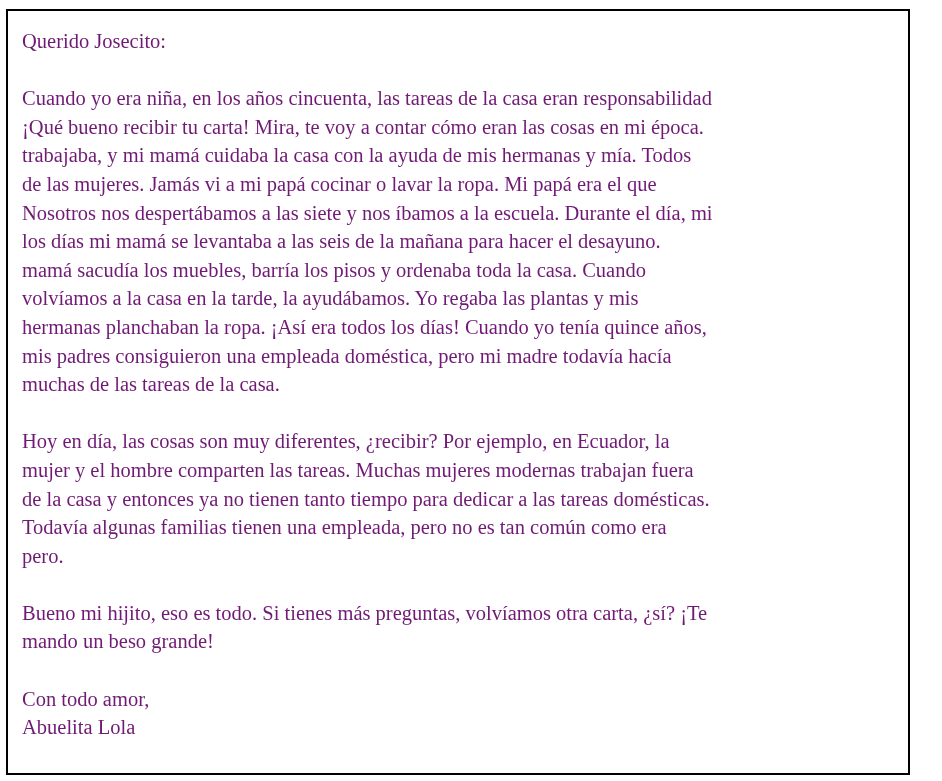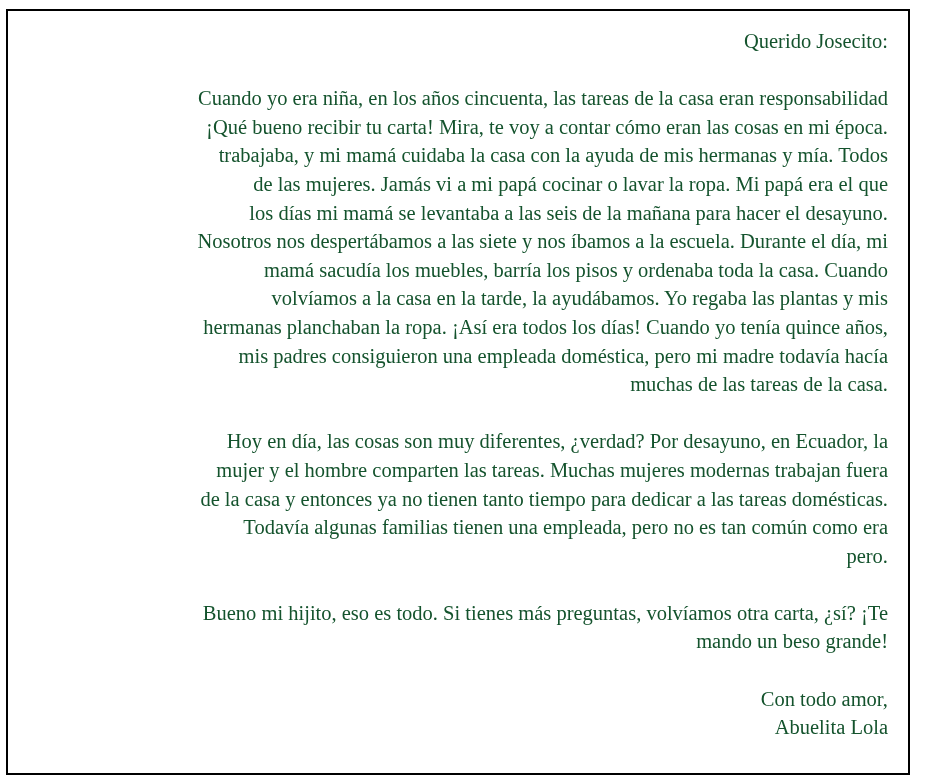--- a/index.html
+++ b/index.html
@@ -27,22 +27,22 @@
     width: 904px;
     height: 766px;
     box-sizing: border-box;
     border: 2px solid #000000;
     background: #ffffff;
     padding: 16px 20px 10px 14px;
   }
   .letter-body {
     font-size: 20.5px;
     line-height: 28.6px;
-    text-align: right;
-    color: #14532d;
+    text-align: left;
+    color: #701a75;
   }
   .para {
     margin: 0 0 28.6px 0;
     white-space: normal;
   }
   .para:last-child {
     margin-bottom: 0;
   }
   .line {
     display: block;
@@ -58,31 +58,31 @@
 
       <div class="para">
         <span class="line">Querido Josecito:</span>
       </div>
 
       <div class="para">
         <span class="line">Cuando yo era niña, en los años cincuenta, las tareas de la casa eran responsabilidad</span>
         <span class="line">¡Qué bueno recibir tu carta! Mira, te voy a contar cómo eran las cosas en mi época.</span>
         <span class="line">trabajaba, y mi mamá cuidaba la casa con la ayuda de mis hermanas y mía. Todos</span>
         <span class="line">de las mujeres. Jamás vi a mi papá cocinar o lavar la ropa. Mi papá era el que</span>
+        <span class="line">Nosotros nos despertábamos a las siete y nos íbamos a la escuela. Durante el día, mi</span>
         <span class="line">los días mi mamá se levantaba a las seis de la mañana para hacer el desayuno.</span>
-        <span class="line">Nosotros nos despertábamos a las siete y nos íbamos a la escuela. Durante el día, mi</span>
         <span class="line">mamá sacudía los muebles, barría los pisos y ordenaba toda la casa. Cuando</span>
         <span class="line">volvíamos a la casa en la tarde, la ayudábamos. Yo regaba las plantas y mis</span>
         <span class="line">hermanas planchaban la ropa. ¡Así era todos los días! Cuando yo tenía quince años,</span>
         <span class="line">mis padres consiguieron una empleada doméstica, pero mi madre todavía hacía</span>
         <span class="line">muchas de las tareas de la casa.</span>
       </div>
 
       <div class="para">
-        <span class="line">Hoy en día, las cosas son muy diferentes, ¿verdad? Por desayuno, en Ecuador, la</span>
+        <span class="line">Hoy en día, las cosas son muy diferentes, ¿recibir? Por ejemplo, en Ecuador, la</span>
         <span class="line">mujer y el hombre comparten las tareas. Muchas mujeres modernas trabajan fuera</span>
         <span class="line">de la casa y entonces ya no tienen tanto tiempo para dedicar a las tareas domésticas.</span>
         <span class="line">Todavía algunas familias tienen una empleada, pero no es tan común como era</span>
         <span class="line">pero.</span>
       </div>
 
       <div class="para">
         <span class="line">Bueno mi hijito, eso es todo. Si tienes más preguntas, volvíamos otra carta, ¿sí? ¡Te</span>
         <span class="line">mando un beso grande!</span>
       </div>

